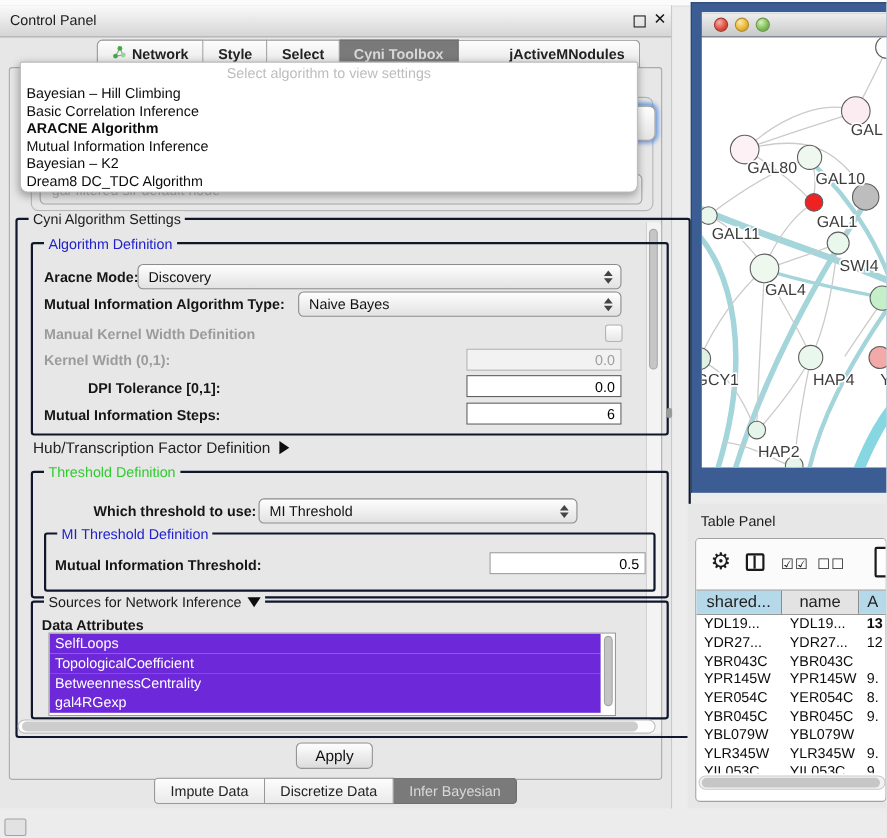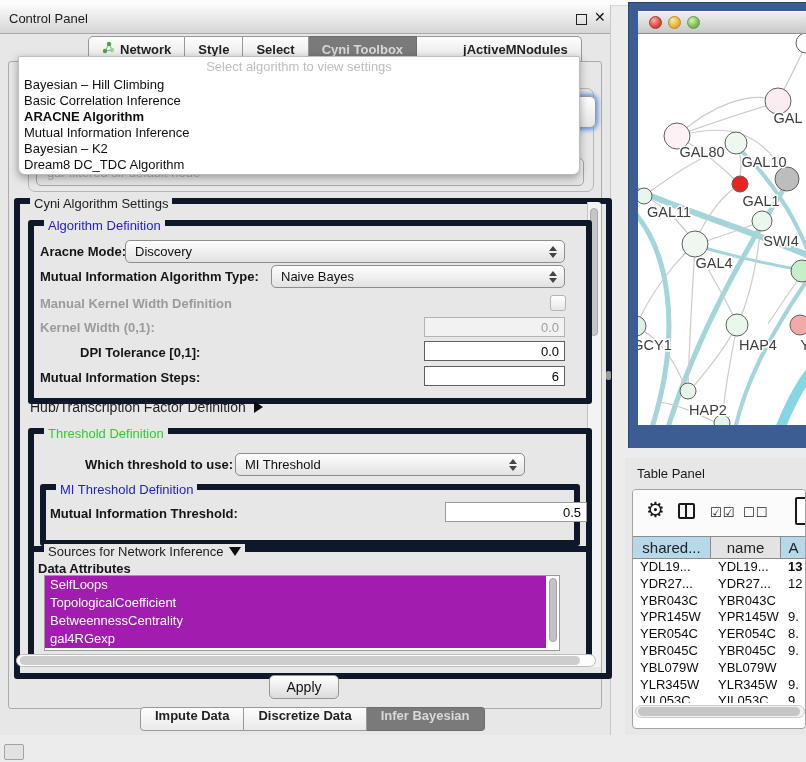--- a/index.html
+++ b/index.html
@@ -29,21 +29,21 @@
                 box-shadow:0 0 4px 2px rgba(70,130,220,.8);background:linear-gradient(#fff,#e4e4e4);}
 
   
   .algo-overlay{position:absolute;left:18px;top:51px;width:560px;height:117px;background:#fff;z-index:40;
                 border:1px solid #bdbdbd;border-radius:2px 2px 7px 7px;box-shadow:0 3px 8px rgba(0,0,0,.35);}
   .algo-ph{height:18px;text-align:center;font-size:13px;color:#bdbdbd;padding-top:2px;}
   .algo-item{height:16px;line-height:16px;font-size:13px;color:#0d0d0d;padding-left:5px;white-space:nowrap;}
   .algo-item.sel{font-weight:bold;}
 
   
-  .grp{position:absolute;border:6px solid #0f172a;border-radius:3px;}
+  .grp{position:absolute;border:2px solid #0f172a;border-radius:3px;padding-left:24px;}
   .grp-title{position:absolute;top:-8px;left:10px;background:#e7e7e7;padding:0 4px;font-size:13px;white-space:nowrap;display:flex;align-items:center;gap:5px;}
   .t-plain{color:#1c1c1c;}
   .t-blue{color:#2121cc;}
   .t-green{color:#2fcc2f;}
   .lbl{position:absolute;font-size:13px;font-weight:bold;color:#151515;white-space:nowrap;}
   .lbl.dis{color:#9b9b9b;}
   .lbl.norm{font-weight:normal;color:#222;}
 
   .combo{position:absolute;height:23px;border:1px solid #8d8d8d;border-radius:5px;background:linear-gradient(#fefefe,#e2e2e2);
          display:flex;align-items:center;font-size:13px;color:#111;padding-left:9px;box-sizing:border-box;}
@@ -54,33 +54,33 @@
   .fld{position:absolute;height:20px;font-size:13px;text-align:right;padding:0 5px;box-sizing:border-box;
        font-family:"Liberation Sans","DejaVu Sans",sans-serif;}
   .fld.en{border:1.5px solid #5f5f5f;background:#fff;color:#000;}
   .fld.dis{border:1px solid #b3b3b3;background:#f2f2f2;color:#9e9e9e;}
   .chk{position:absolute;width:14px;height:14px;border:1px solid #b4b4b4;border-radius:3px;background:linear-gradient(#fff,#e7e7e7);}
 
   .tri-right{display:inline-block;width:0;height:0;border-top:6px solid transparent;border-bottom:6px solid transparent;border-left:9px solid #0d0d0d;}
   .tri-down{display:inline-block;width:0;height:0;border-left:6px solid transparent;border-right:6px solid transparent;border-top:9px solid #0d0d0d;}
 
   .attr-list{position:absolute;left:44px;top:570px;width:514px;height:74px;background:#fff;border:1px solid #9a9a9a;overflow:hidden;}
-  .attr-item{height:18px;line-height:18px;font-size:13px;color:#fff;background:#a21caf;margin-right:13px;padding-left:5px;white-space:nowrap;}
+  .attr-item{height:18px;line-height:18px;font-size:13px;color:#fff;background:#6d28d9;margin-right:13px;padding-left:5px;white-space:nowrap;}
   .attr-thumb{position:absolute;right:2px;top:2px;width:8px;height:64px;background:#c3c3c3;border:1px solid #a5a5a5;border-radius:5px;box-sizing:border-box;}
 
   .vscroll{position:absolute;left:587px;top:197px;width:13px;height:465px;background:#f3f3f3;border-left:1px solid #c2c2c2;border-radius:0 3px 3px 0;}
   .vthumb{position:absolute;left:2px;top:6px;width:8px;height:128px;background:#c6c6c6;border:1px solid #a8a8a8;border-radius:5px;box-sizing:border-box;}
   .hscroll{position:absolute;left:16px;top:649px;width:580px;height:13px;background:#fdfdfd;border:1px solid #bdbdbd;border-radius:7px;box-sizing:border-box;}
   .hthumb{position:absolute;left:3px;top:1px;width:560px;height:9px;background:#cdcdcd;border-radius:5px;}
 
   .apply-btn{position:absolute;left:269px;top:670px;width:68px;height:22px;border:1px solid #959595;border-radius:5px;
              background:linear-gradient(#fefefe,#dcdcdc);font-size:14px;color:#111;display:flex;align-items:center;justify-content:center;}
 
   .bottom-tabs{position:absolute;left:140px;top:702px;display:flex;z-index:5;}
-  .btab{height:22px;display:flex;padding:0 14px;font-size:13px;font-weight:bold;color:#222;
+  .btab{height:22px;display:flex;align-items:center;padding:0 14px;font-size:13px;font-weight:normal;color:#222;
         background:linear-gradient(#fdfdfd,#eaeaea);border:1px solid #989898;border-left:none;}
   .btab:first-child{border-left:1px solid #989898;border-radius:4px 0 0 4px;}
   .btab:last-child{border-radius:0 4px 4px 0;}
   .btab.sel{background:#7a7a7a;color:#d9d9d9;border-color:#6e6e6e;}
 
   .mini-box{position:absolute;left:4px;top:744px;width:18px;height:14px;border:1px solid #a2a2a2;background:#e2e2e2;border-radius:2px;}
   .splitter-handle{position:absolute;left:606px;top:371px;width:5px;height:9px;background:#9a9a9a;border-radius:2px;}
 
   
   .net-window{position:absolute;left:628px;top:2px;width:178px;height:445px;background:#3c5d93;border-left:1px solid #28456f;border-top:1px solid #28456f;}

